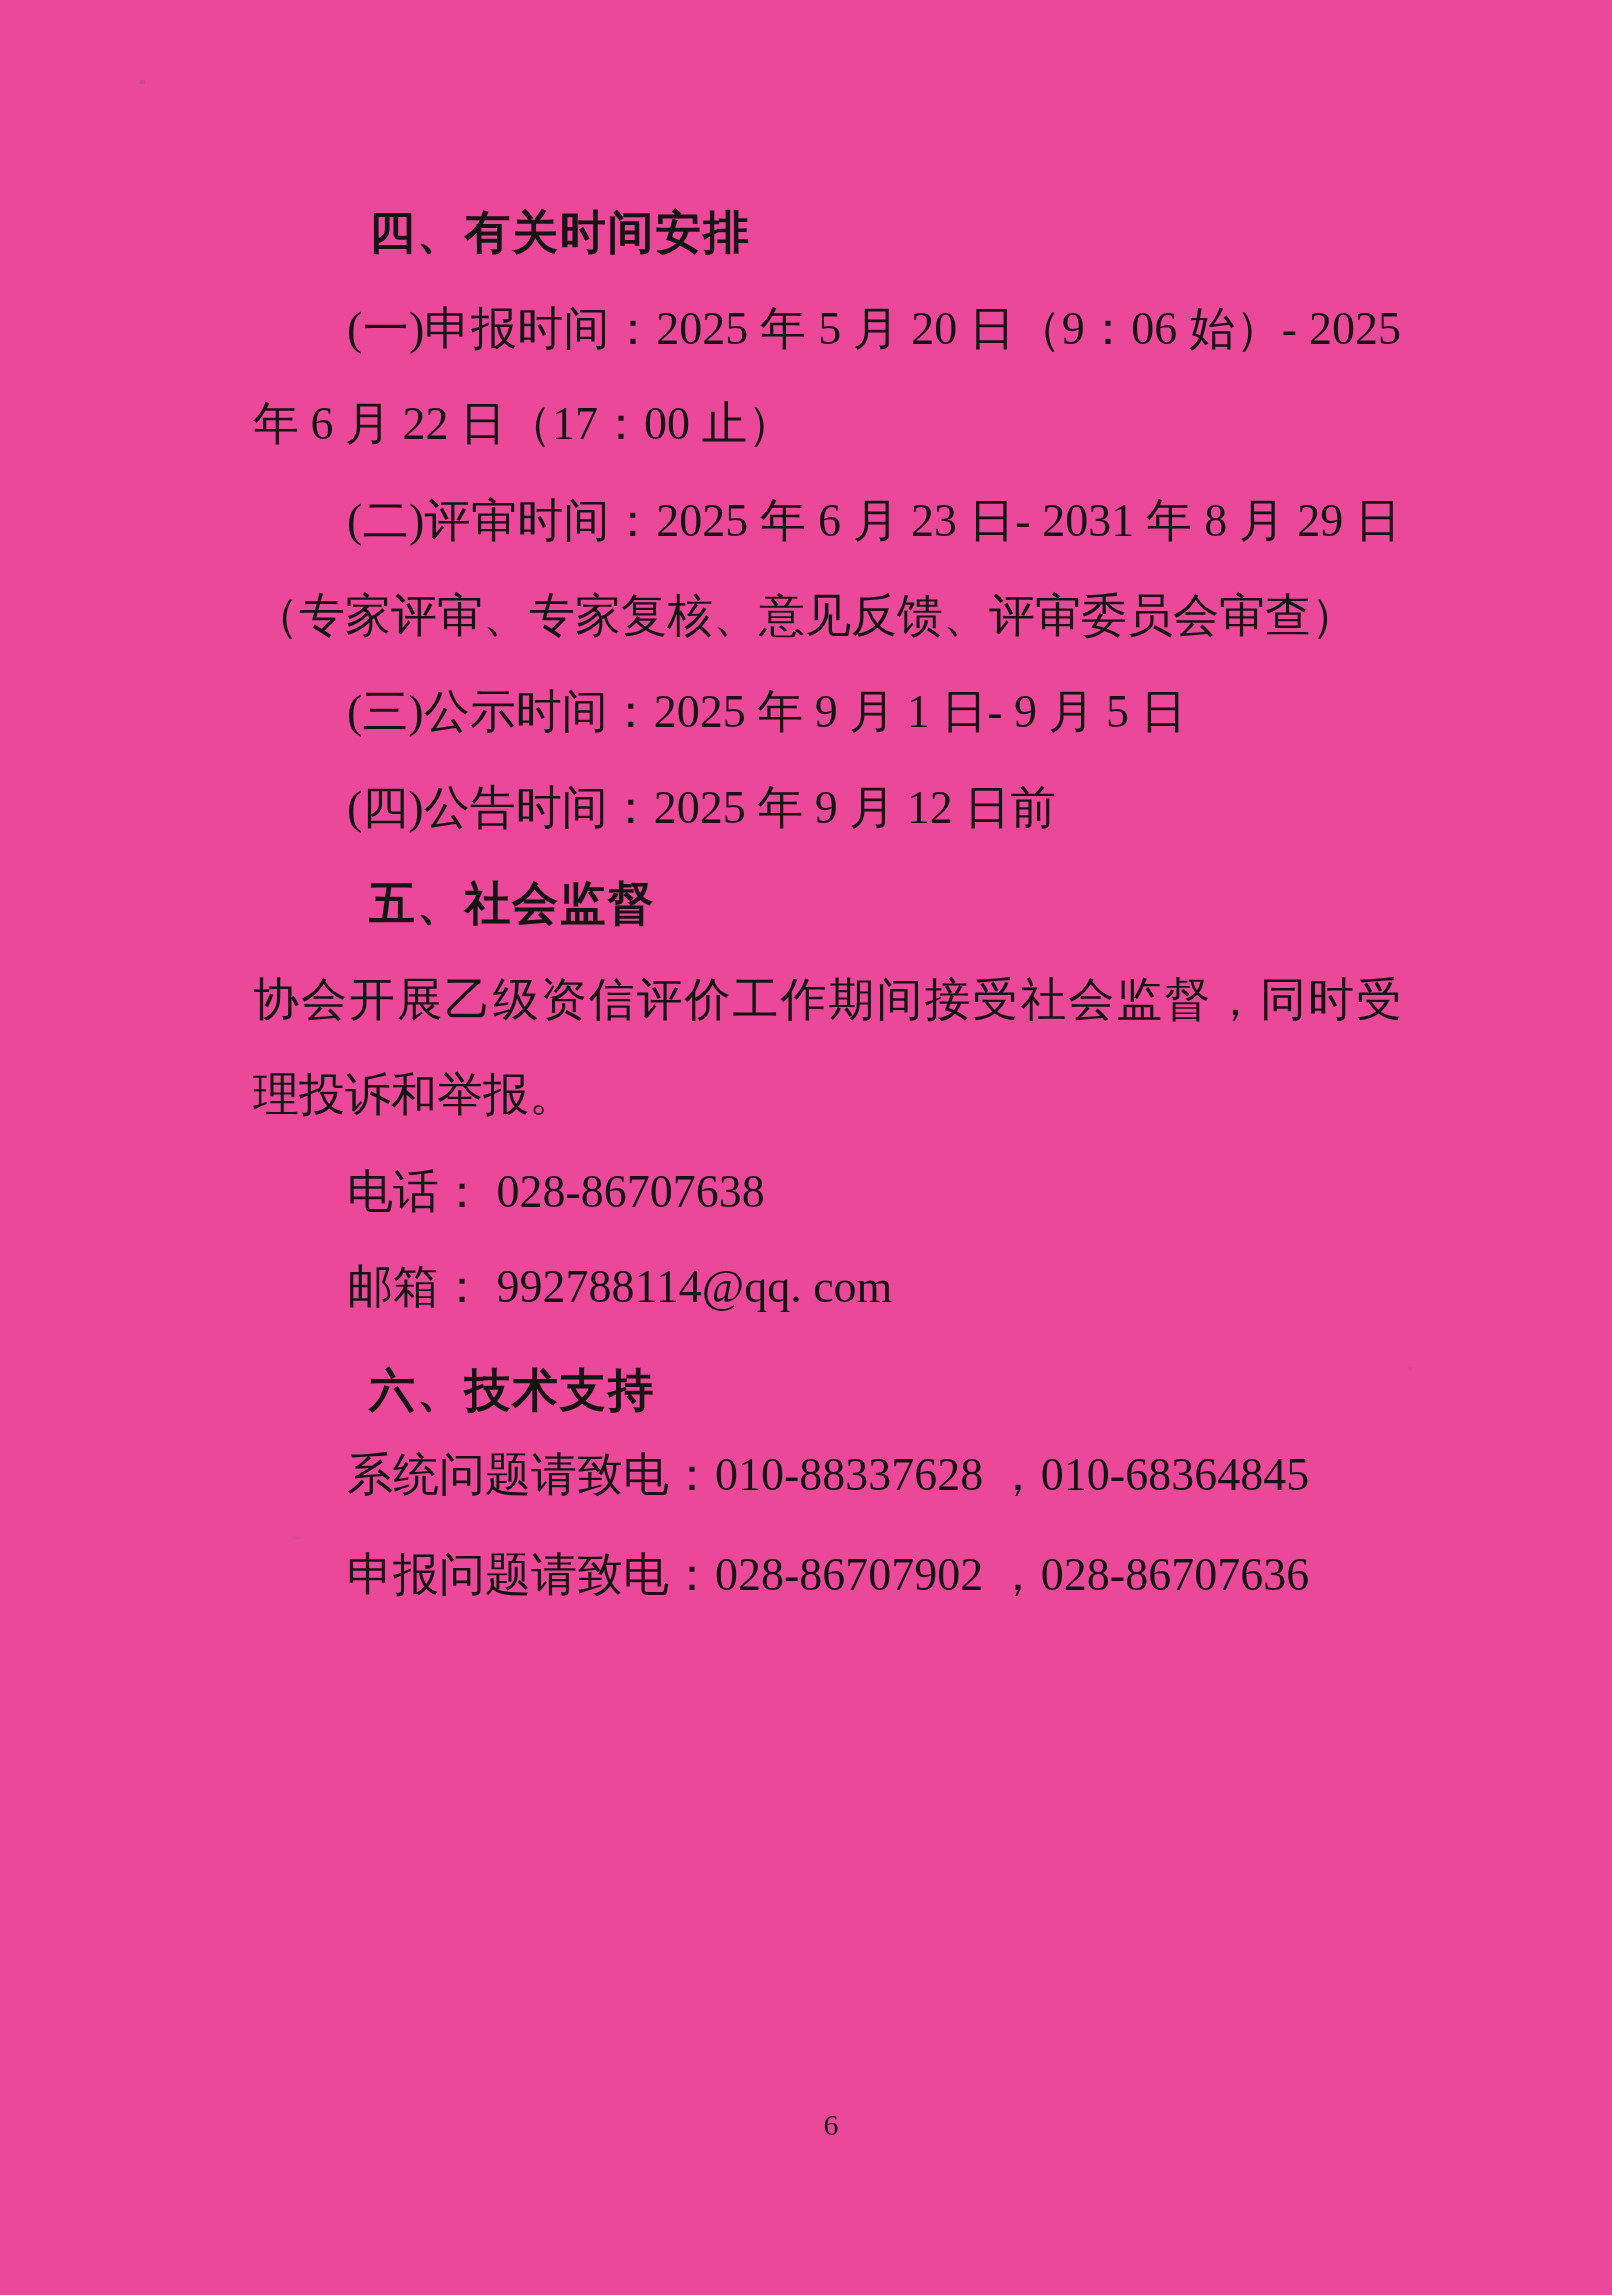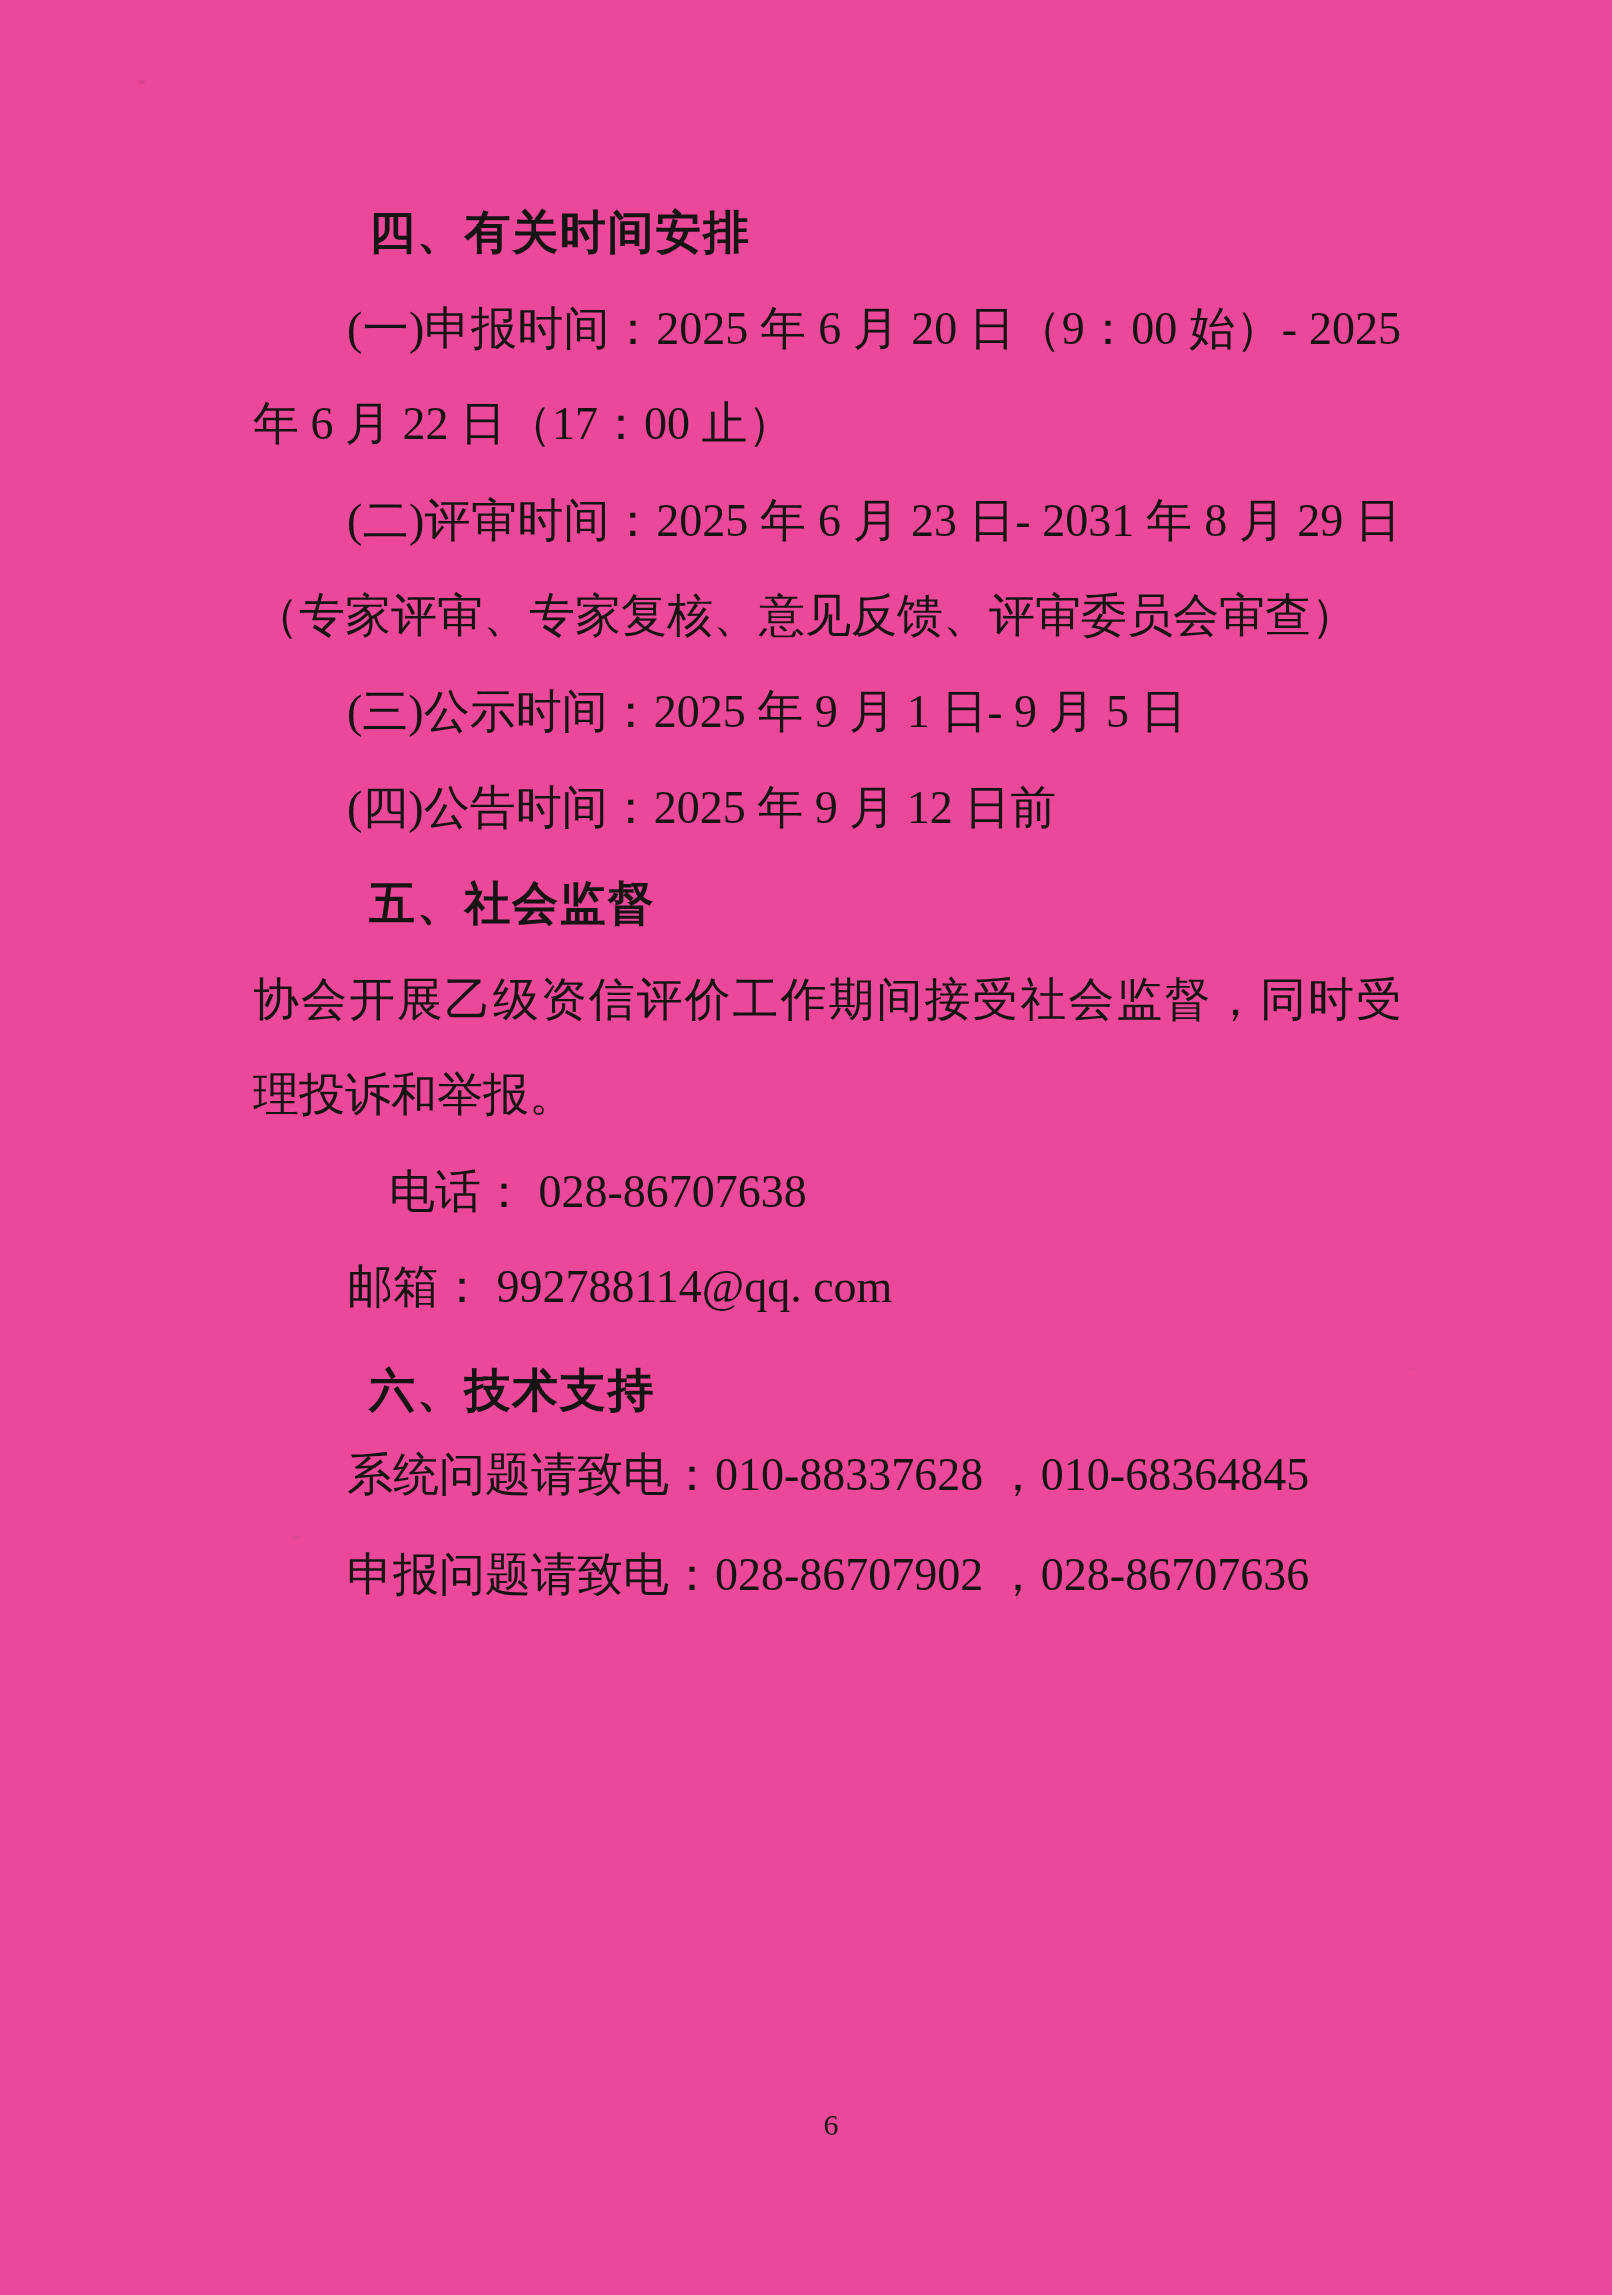--- a/index.html
+++ b/index.html
@@ -46,21 +46,21 @@
   .l1  { top: 205px; }
   .l2  { top: 301px;  width: 1054px; }
   .l3  { top: 396px; }
   .l4  { top: 493px;  width: 1054px; }
   .l5  { top: 588px; }
   .l6  { top: 684px; }
   .l7  { top: 780px; }
   .l8  { top: 876px; }
   .l9  { top: 972px; width: 1149px; }
   .l10 { top: 1067px; }
-  .l11 { top: 1164px; margin-left: 42px; }
+  .l11 { top: 1164px; }
   .l12 { top: 1259px; }
   .l13 { top: 1355px; margin-top: 8px; }
   .l14 { top: 1429px; margin-top: 18px; }
   .l15 { top: 1547px; }
   .l16 { top: 1642px; }
   .page-number {
     position: absolute;
     top: 2108px;
     left: 798px;
     width: 66px;
@@ -78,21 +78,21 @@
   .speckle-2 { left: 292px;  top: 1536px; width: 9px; height: 3.3px; opacity: .7; }
   .speckle-3 { left: 1408px; top: 1367px; width: 5px;  height: 4.1px; opacity: .5; }
 </style>
 </head>
 <body>
 
 <div class="page">
 
   <div class="line heading heading-left l1">四、有关时间安排</div>
 
-  <div class="line justify indent-left l2">(一)申报时间：2025 年 6 月 20 日（9：00 始）- 2025</div>
+  <div class="line justify indent-left l2">(一)申报时间：2025 年 5 月 20 日（9：06 始）- 2025</div>
 
   <div class="line margin-left l3">年 6 月 22 日（17：00 止）</div>
 
   <div class="line justify indent-left l4">(二)评审时间：2025 年 6 月 23 日- 2031 年 8 月 29 日</div>
 
   <div class="line margin-left l5">（专家评审、专家复核、意见反馈、评审委员会审查）</div>
 
   <div class="line indent-left l6">(三)公示时间：2025 年 9 月 1 日- 9 月 5 日</div>
 
   <div class="line indent-left l7">(四)公告时间：2025 年 9 月 12 日前</div>

